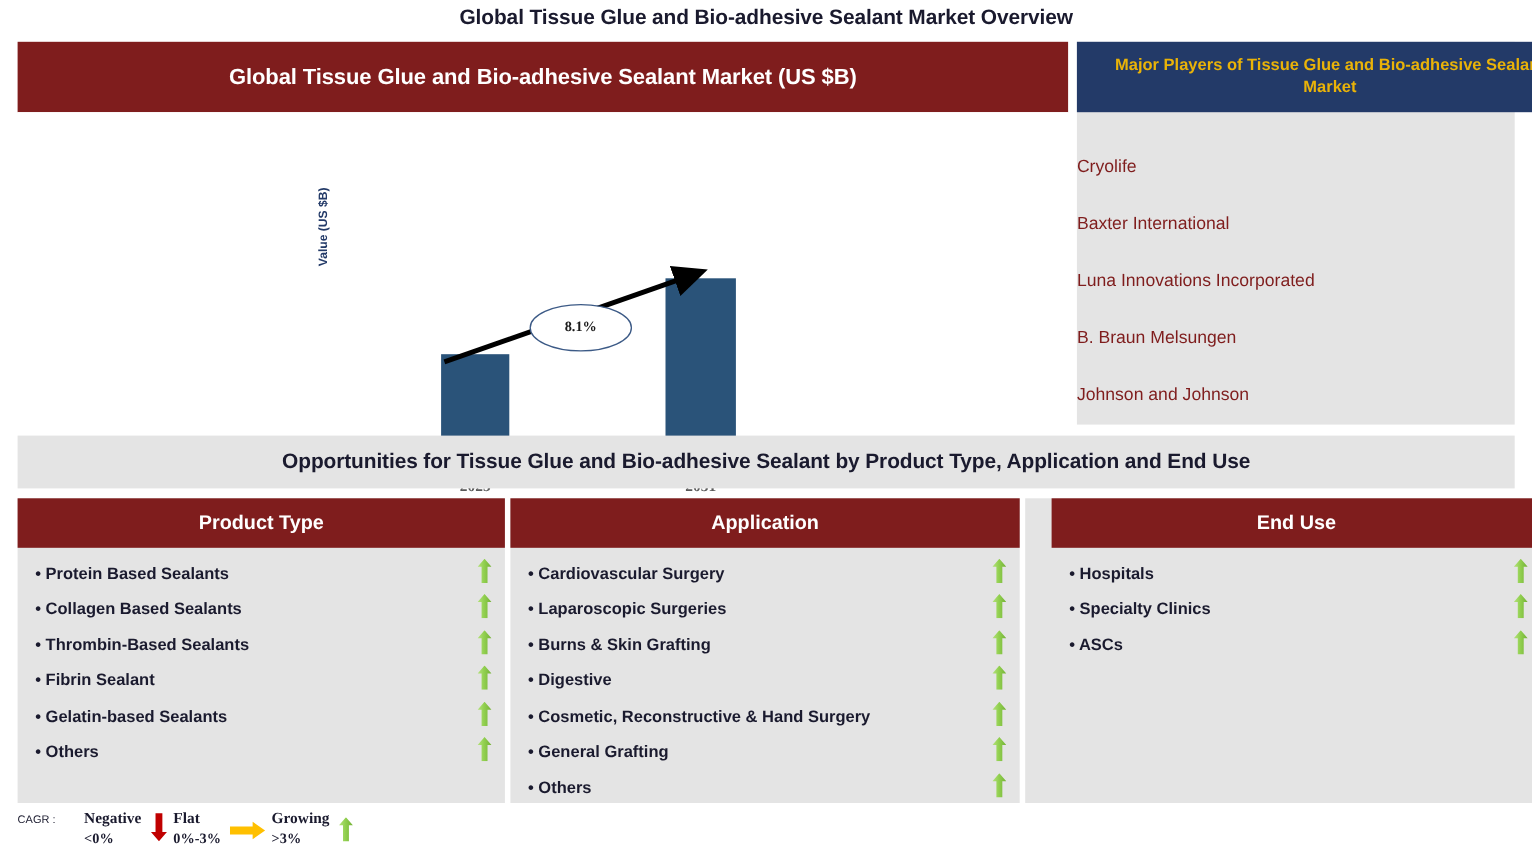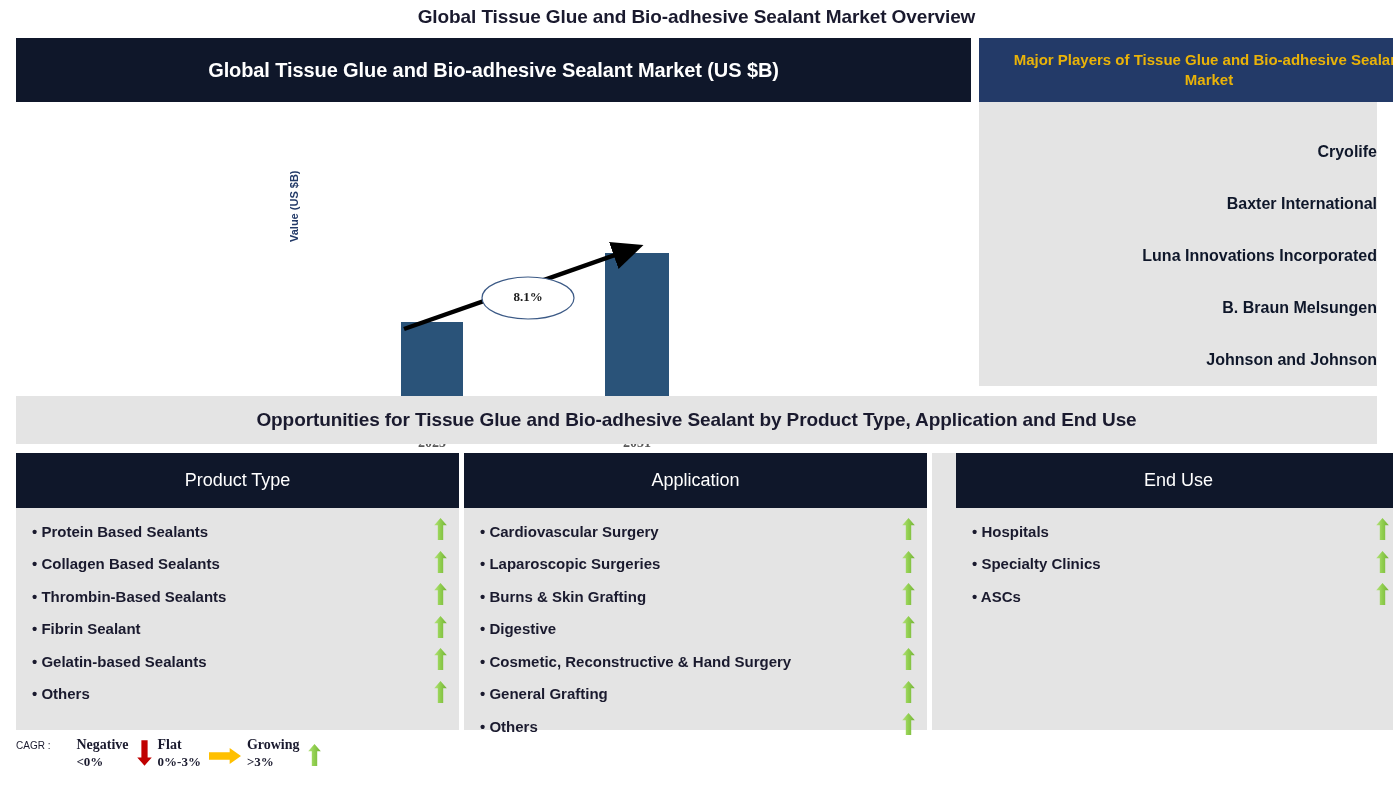--- a/index.html
+++ b/index.html
@@ -30,21 +30,21 @@
   
   #chart-panel {
     position: absolute;
     left: 16px; top: 38px;
     width: 955px; height: 348px;
     background: #ffffff;
   }
   #chart-header {
     position: absolute;
     left: 0; top: 0; width: 955px; height: 64px;
-    background: #0f172a;
+    background: #7f1d1d;
     color: #ffffff;
     font-size: 20px;
     font-weight: bold;
     display: flex;
     align-items: center;
     justify-content: center;
     text-align: center;
     letter-spacing: -0.1px;
   }
   #chart-body {
@@ -138,24 +138,24 @@
     position: absolute;
     left: 0; top: 64px; width: 398px; height: 284px;
     display: flex;
     flex-direction: column;
     align-items: center;
     padding-top: 24px;
     box-sizing: border-box;
   }
   .player-item {
     width: 100%;
-    text-align: right;
+    text-align: left;
     font-size: 16px;
-    font-weight: bold;
-    color: #0f172a;
+    font-weight: normal;
+    color: #7f1d1d;
     height: 52px;
     line-height: 52px;
     white-space: nowrap;
   }
 
   
   #opp-banner {
     position: absolute;
     left: 16px; top: 396px;
     width: 1361px; height: 48px;
@@ -173,25 +173,25 @@
   .opp-col {
     position: absolute;
     top: 453px;
     background: #E4E4E4;
   }
   #opp-col-0 { left: 16px;   width: 443px; height: 277px; }
   #opp-col-1 { left: 464px;  width: 463px; height: 277px; }
   #opp-col-2 { left: 932px;  width: 445px; height: 277px; padding-left: 24px; }
 
   .opp-col-header {
-    height: 55px;
-    background: #0f172a;
+    height: 45px;
+    background: #7f1d1d;
     color: #ffffff;
     font-size: 18px;
-    font-weight: normal;
+    font-weight: bold;
     display: flex;
     align-items: center;
     justify-content: center;
   }
   .opp-list {
     padding: 7px 0 0 0;
   }
   .opp-row {
     display: flex;
     align-items: center;

